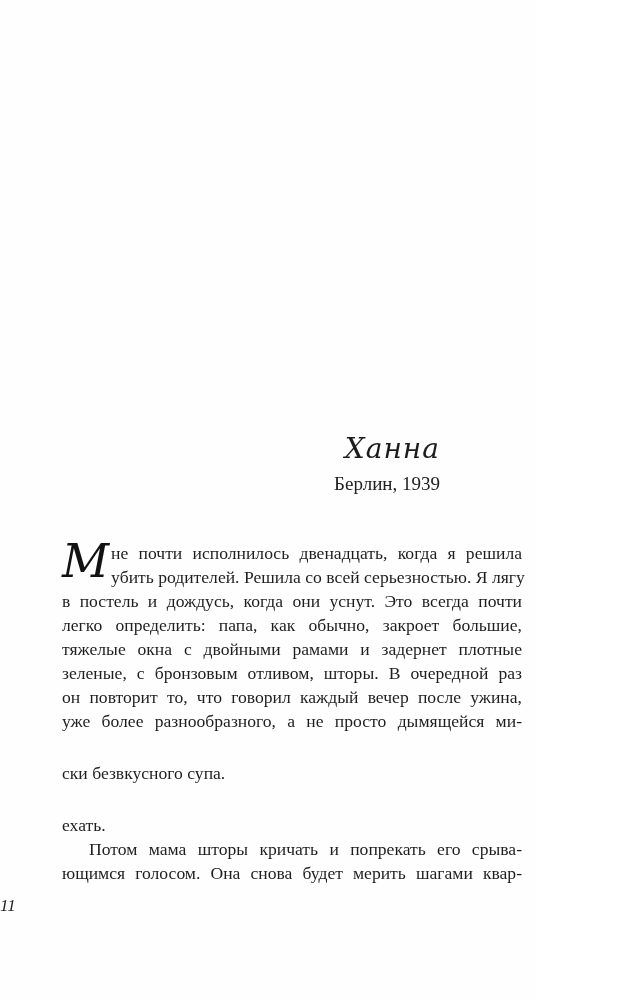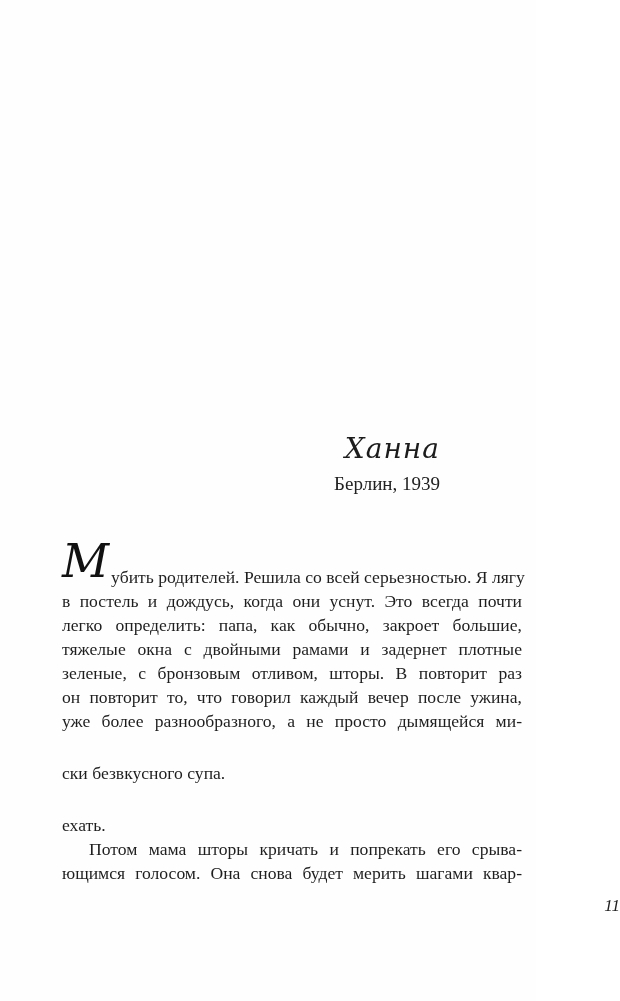--- a/index.html
+++ b/index.html
@@ -84,44 +84,44 @@
       height: 24px;
       white-space: nowrap;
       text-align: justify;
       text-align-last: justify;
     }
     .folio {
       position: absolute;
       left: 0;
       width: 620px;
       top: 896px;
-      text-align: right;
+      text-align: left;
       font-family: "Liberation Serif", serif;
       font-style: italic;
       font-size: 17px;
       color: #222;
     }
   </style>
 </head>
 <body>
 
 <div class="page">
 
   <div class="chapter-head">
     <div class="chapter-name">Ханна</div>
     <div class="chapter-place">Берлин, 1939</div>
   </div>
 
   <div class="text-block">
-    <span class="first-line"><span class="dropcap">М</span></span>
+    <span class="first-line"><span class="dropcap">М</span><span>не почти исполнилось двенадцать, когда я решила</span></span>
     <span class="line">убить родителей. Решила со всей серьезностью. Я лягу</span>
     <span class="line">в постель и дождусь, когда они уснут. Это всегда почти</span>
     <span class="line">легко определить: папа, как обычно, закроет большие,</span>
     <span class="line">тяжелые окна с двойными рамами и задернет плотные</span>
-    <span class="line">зеленые, с бронзовым отливом, шторы. В повторит раз</span>
+    <span class="line">зеленые, с бронзовым отливом, шторы. В очередной раз</span>
     <span class="line">он повторит то, что говорил каждый вечер после ужина,</span>
     <span class="line">уже более разнообразного, а не просто дымящейся ми-</span>
     <span class="line last">ски безвкусного супа.</span>
     <span class="line last">ехать.</span>
     <span class="line indent">Потом мама шторы кричать и попрекать его срыва-</span>
     <span class="line">ющимся голосом. Она снова будет мерить шагами квар-</span>
   </div>
 
   <div class="folio">11</div>
 </div>

